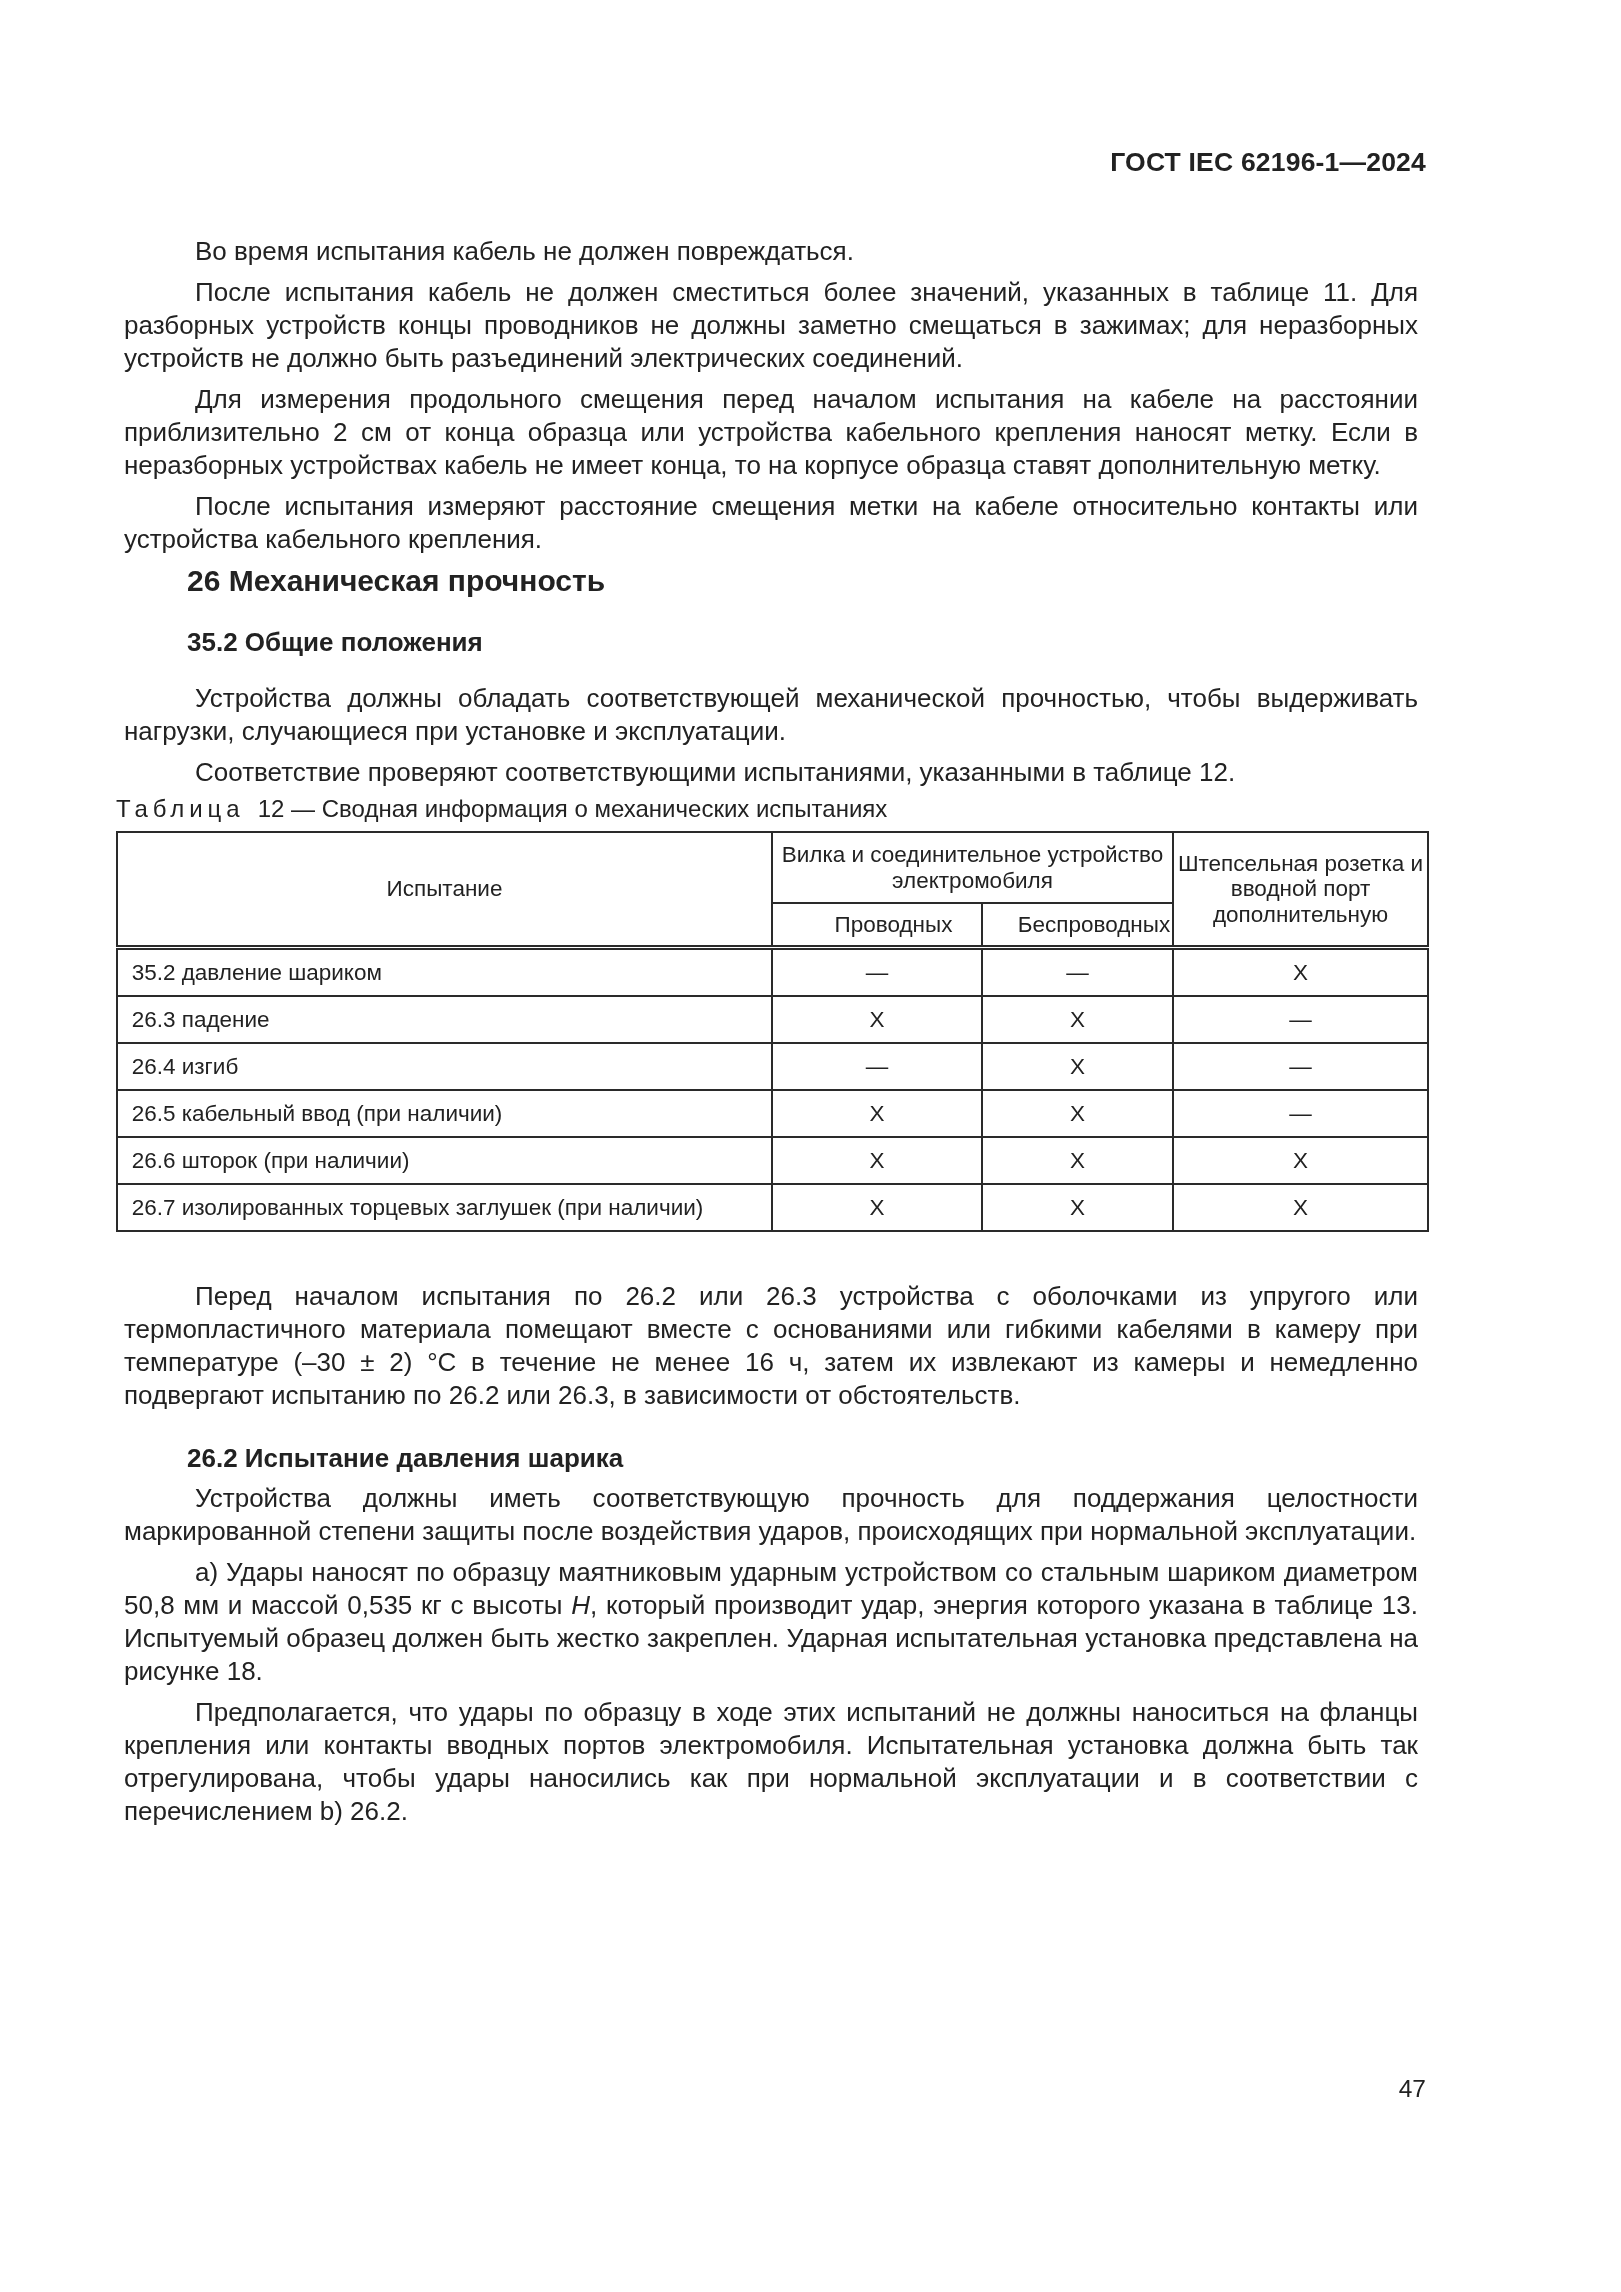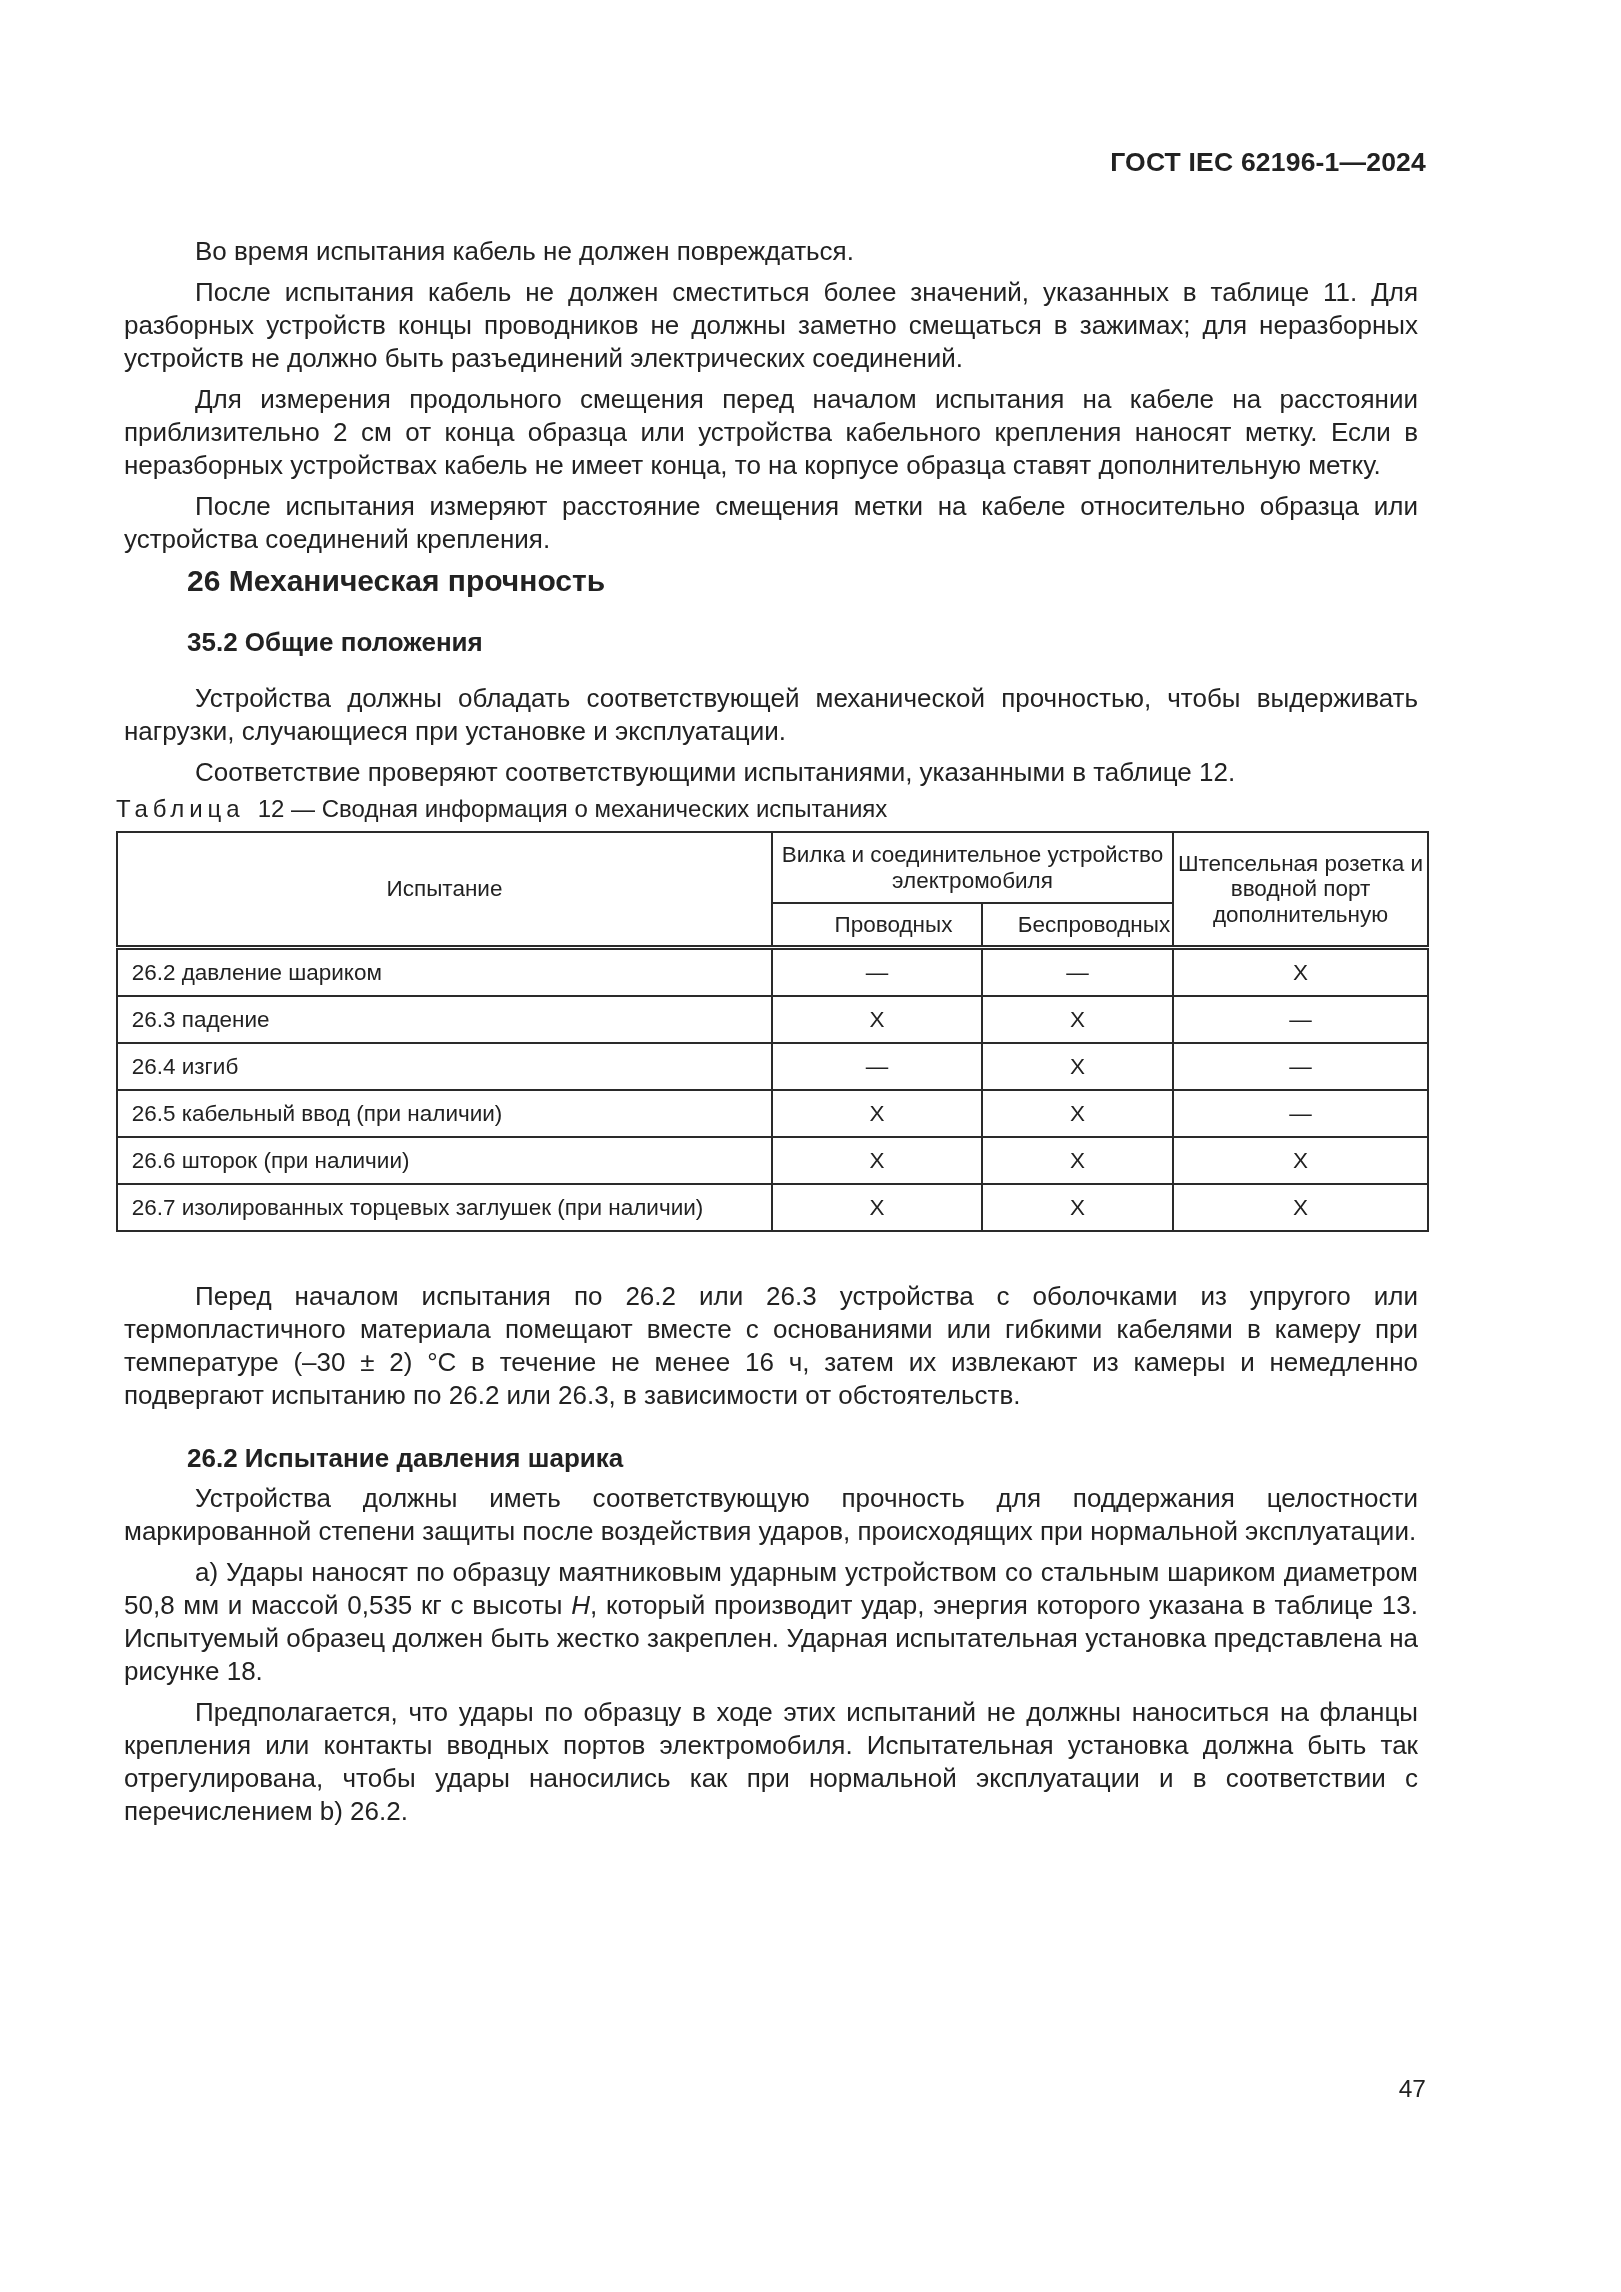--- a/index.html
+++ b/index.html
@@ -54,21 +54,21 @@
 <body>
 
 <div class="page">
 
   <div class="header-code">ГОСТ IEC 62196-1—2024</div>
 
   <div class="block1 body-text">
     <p class="para">Во время испытания кабель не должен повреждаться.</p>
     <p class="para">После испытания кабель не должен сместиться более значений, указанных в таблице 11. Для разборных устройств концы проводников не должны заметно смещаться в зажимах; для неразборных устройств не должно быть разъединений электрических соединений.</p>
     <p class="para">Для измерения продольного смещения перед началом испытания на кабеле на расстоянии приблизительно 2 см от конца образца или устройства кабельного крепления наносят метку. Если в неразборных устройствах кабель не имеет конца, то на корпусе образца ставят дополнительную метку.</p>
-    <p class="para">После испытания измеряют расстояние смещения метки на кабеле относительно образца или устройства соединений крепления.</p>
+    <p class="para">После испытания измеряют расстояние смещения метки на кабеле относительно контакты или устройства кабельного крепления.</p>
   </div>
 
   <h1 class="h1">26 Механическая прочность</h1>
   <h2 class="h2 s1">35.2 Общие положения</h2>
 
   <div class="block2 body-text">
     <p class="para">Устройства должны обладать соответствующей механической прочностью, чтобы выдерживать нагрузки, случающиеся при установке и эксплуатации.</p>
     <p class="para">Соответствие проверяют соответствующими испытаниями, указанными в таблице 12.</p>
   </div>
 
@@ -90,21 +90,21 @@
         <th colspan="2">Вилка и соединительное устройство электромобиля</th>
         <th rowspan="2" class="rowspan2">Штепсельная розетка и вводной порт дополнительную</th>
       </tr>
       <tr class="r2">
         <th>Проводных</th>
         <th>Беспроводных</th>
       </tr>
     </thead>
     <tbody>
       <tr>
-        <td class="test-name">26.2  давление шариком</td>
+        <td class="test-name">35.2  давление шариком</td>
         <td>—</td>
         <td>—</td>
         <td>X</td>
       </tr>
       <tr class="thick">
         <td class="test-name">26.3 падение</td>
         <td>X</td>
         <td>X</td>
         <td>—</td>
       </tr>

